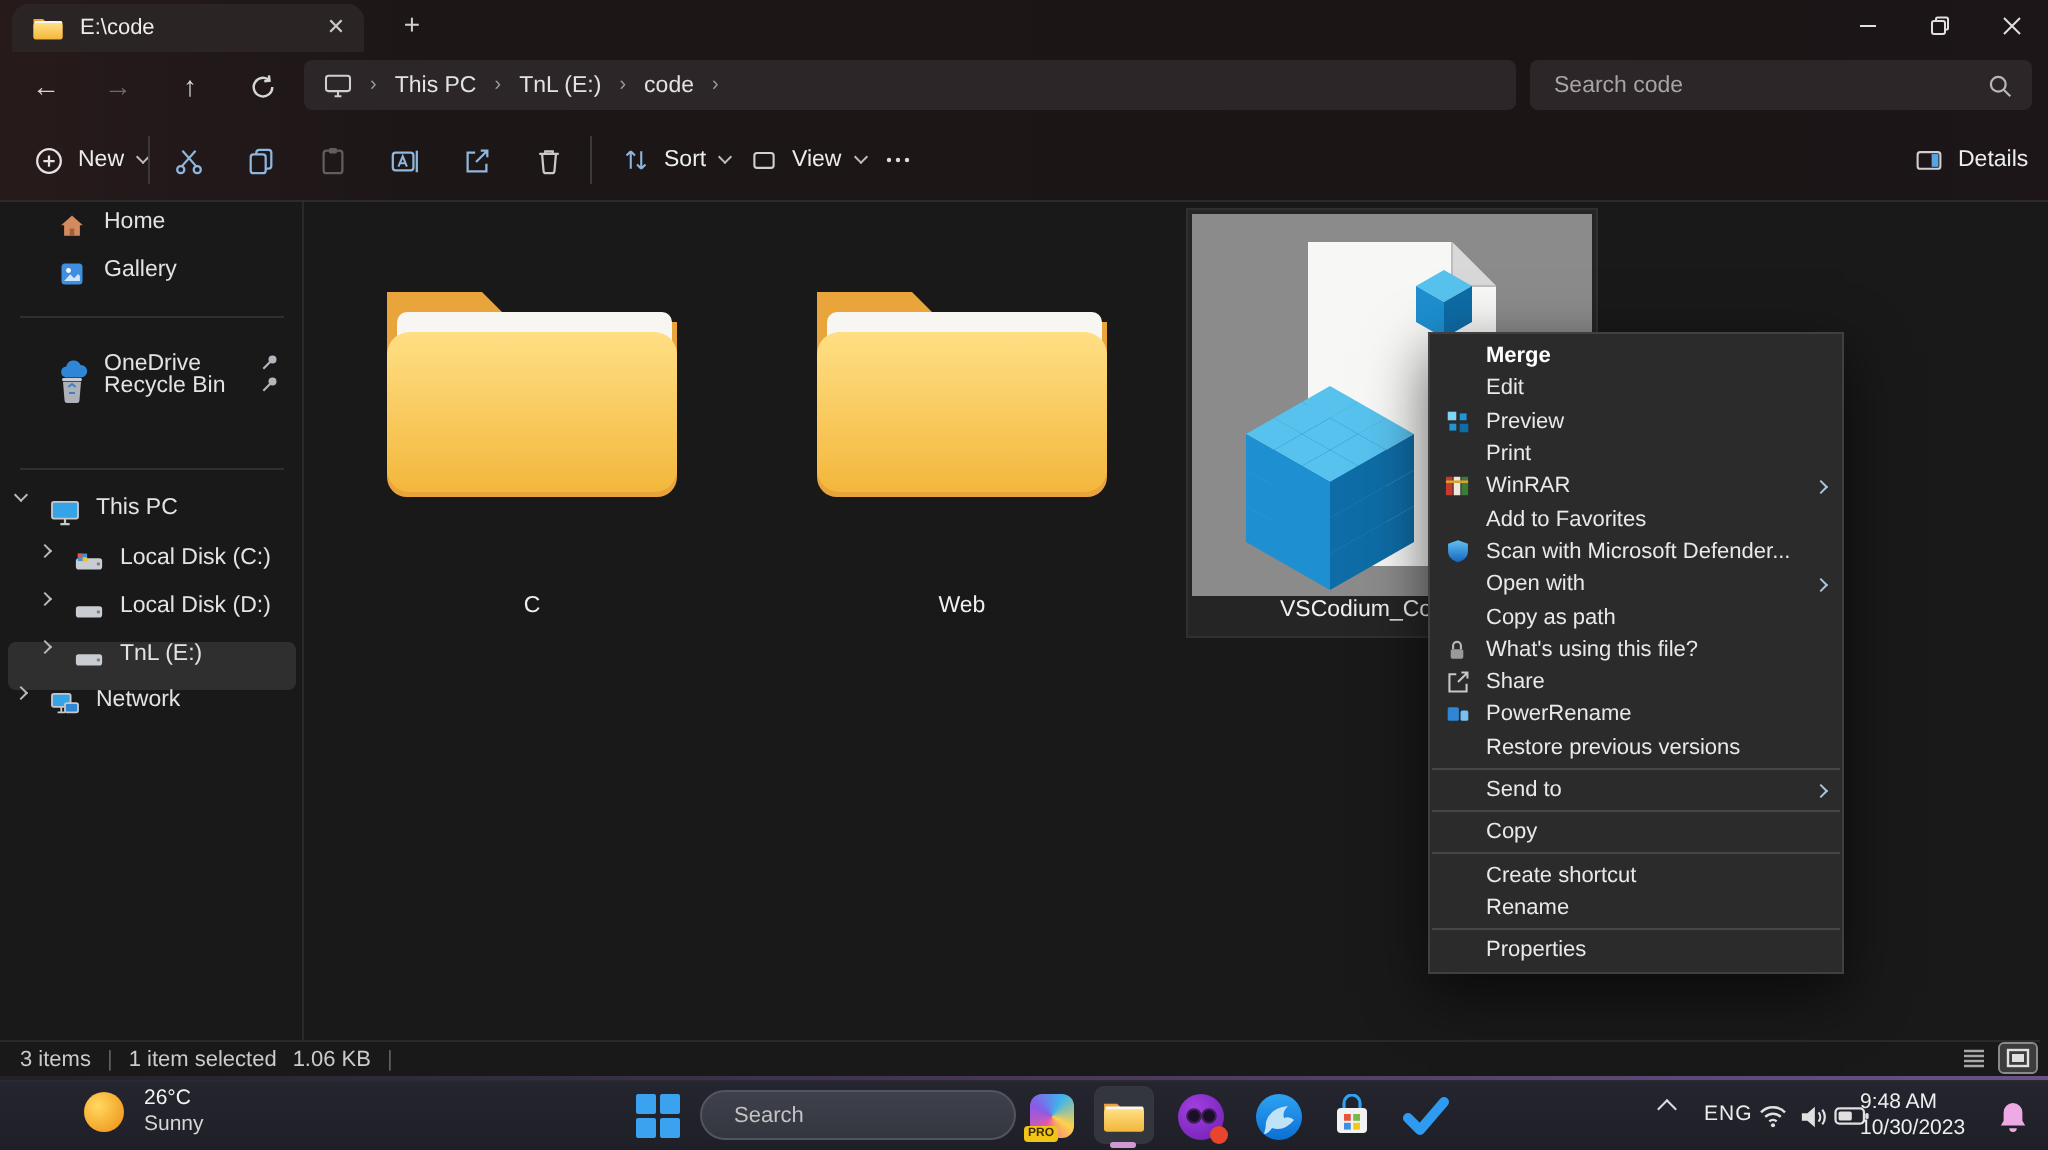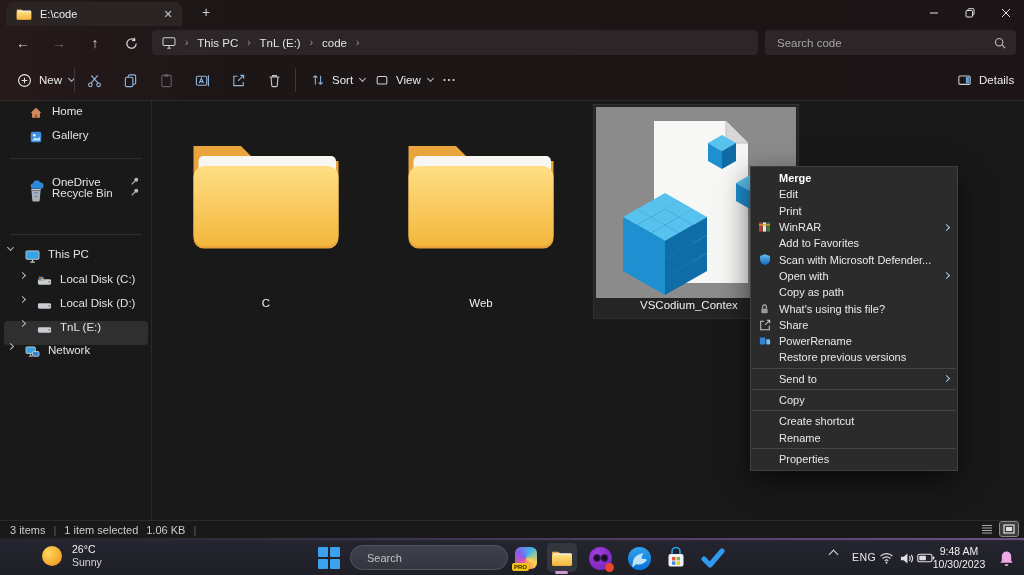--- a/index.html
+++ b/index.html
@@ -58,21 +58,21 @@
   
   .statusbar{position:absolute;left:0;top:520px;width:1020px;height:18px;background:#191919;border-top:1px solid #2a2a2a;
     display:flex;align-items:center;padding:0 10px;gap:8px;font-size:11px;color:#cbcbcb;}
   .statusbar .pipe{color:#5f5f5f;}
   .viewtoggle{position:absolute;right:6px;top:522px;display:flex;gap:4px;}
   .vt{width:18px;height:14px;display:flex;align-items:center;justify-content:center;border-radius:2px;}
   .vt.active{background:#3c3c3c;outline:1px solid #8a8a8a;}
   .glow{position:absolute;left:0;top:538px;width:1024px;height:2px;
     background:linear-gradient(90deg,#232026,#4e3c63 60%,#6b5187);}
   
-  .cmenu{position:absolute;left:750px;top:166px;width:208px;background:#2b2b2b;border:1px solid #404040;
+  .cmenu{position:absolute;left:714px;top:166px;width:208px;background:#2b2b2b;border:1px solid #404040;
     box-shadow:0 10px 28px rgba(0,0,0,.6);padding:3px 0;z-index:60;}
   .mi{height:16.3px;display:flex;align-items:center;padding:0 8px 0 5px;font-size:11px;color:#e9e9e9;}
   .mi.hl{background:#404040;}
   .mi.bold{font-weight:bold;color:#ffffff;}
   .mi .mic{width:17px;height:14px;flex:0 0 17px;display:flex;align-items:center;justify-content:center;margin-right:6px;}
   .mi .lbl{flex:1;white-space:nowrap;}
   .mi .sub{width:5px;height:5px;border-right:1.4px solid #a9c6de;border-top:1.4px solid #a9c6de;transform:rotate(45deg);}
   .msep{height:1px;background:#464646;margin:2px 1px;}
   
   .taskbar{position:absolute;left:0;top:540px;width:1024px;height:35px;
@@ -91,21 +91,21 @@
   .searchpill input::placeholder{color:#c3c3c3;}
   .tbi{position:absolute;top:546px;width:24px;height:24px;display:flex;align-items:center;justify-content:center;}
   .tbi-box{position:absolute;left:547px;top:543px;width:30px;height:29px;background:#34363e;border-radius:5px;
     display:flex;align-items:center;justify-content:center;}
   .underline-pill{position:absolute;left:555px;top:571px;width:13px;height:3px;border-radius:2px;background:#cf9ad4;}
   .pro-badge{position:absolute;left:-3px;bottom:-2px;background:#f2c418;color:#3a2c00;font-size:6px;font-weight:bold;
     padding:0 2px;border-radius:2px;line-height:8px;}
   .tray-chev{position:absolute;left:830px;top:551px;width:7px;height:7px;border-left:1.4px solid #ddd;border-top:1.4px solid #ddd;
     transform:rotate(45deg);}
   .lang{position:absolute;left:852px;top:551px;font-size:10.5px;color:#eaeaea;letter-spacing:.5px;}
-  .clock{position:absolute;left:930px;top:545px;width:58px;text-align:center;font-size:10.5px;color:#eeeeee;line-height:13px;}
+  .clock{position:absolute;left:930px;top:545px;width:58px;text-align:left;font-size:10.5px;color:#eeeeee;line-height:13px;}
   svg{display:block;}
 </style>
 </head>
 <body>
 
 <svg width="0" height="0" style="position:absolute">
   <defs>
     <linearGradient id="gfold" x1="0" y1="0" x2="0" y2="1">
       <stop offset="0" stop-color="#ffdf84"></stop>
         <stop offset="1" stop-color="#f3b73c"></stop>
@@ -448,20 +448,31 @@
   <div class="cmenu">
     <div class="mi bold">
         <span class="mic"></span>
         <span class="lbl">Merge</span>
       </div>
     <div class="mi">
         <span class="mic"></span>
         <span class="lbl">Edit</span>
       </div>
     <div class="mi">
+      <span class="mic">
+        <svg width="12" height="12" viewBox="0 0 14 14">
+            <rect x="1" y="1" width="5" height="5" fill="#7fd4f7"></rect>
+            <rect x="8" y="2" width="4" height="4" fill="#2196d6"></rect>
+            <rect x="2" y="8" width="4" height="4" fill="#2196d6"></rect>
+            <rect x="8" y="8" width="5" height="5" fill="#0e6ca6"></rect>
+          </svg>
+        </span>
+      <span class="lbl">Preview</span>
+      </div>
+    <div class="mi">
         <span class="mic"></span>
         <span class="lbl">Print</span>
       </div>
     <div class="mi">
       <span class="mic">
         <svg width="13" height="12" viewBox="0 0 14 13">
             <rect x="1" y="1.5" width="3.6" height="10" fill="#c23b2e"></rect>
             <rect x="5.2" y="1.5" width="3.6" height="10" fill="#ece8de"></rect>
             <rect x="9.4" y="1.5" width="3.6" height="10" fill="#3a7d3a"></rect>
             <rect x="1" y="3.5" width="12" height="1.4" fill="#d9a32a"></rect>

